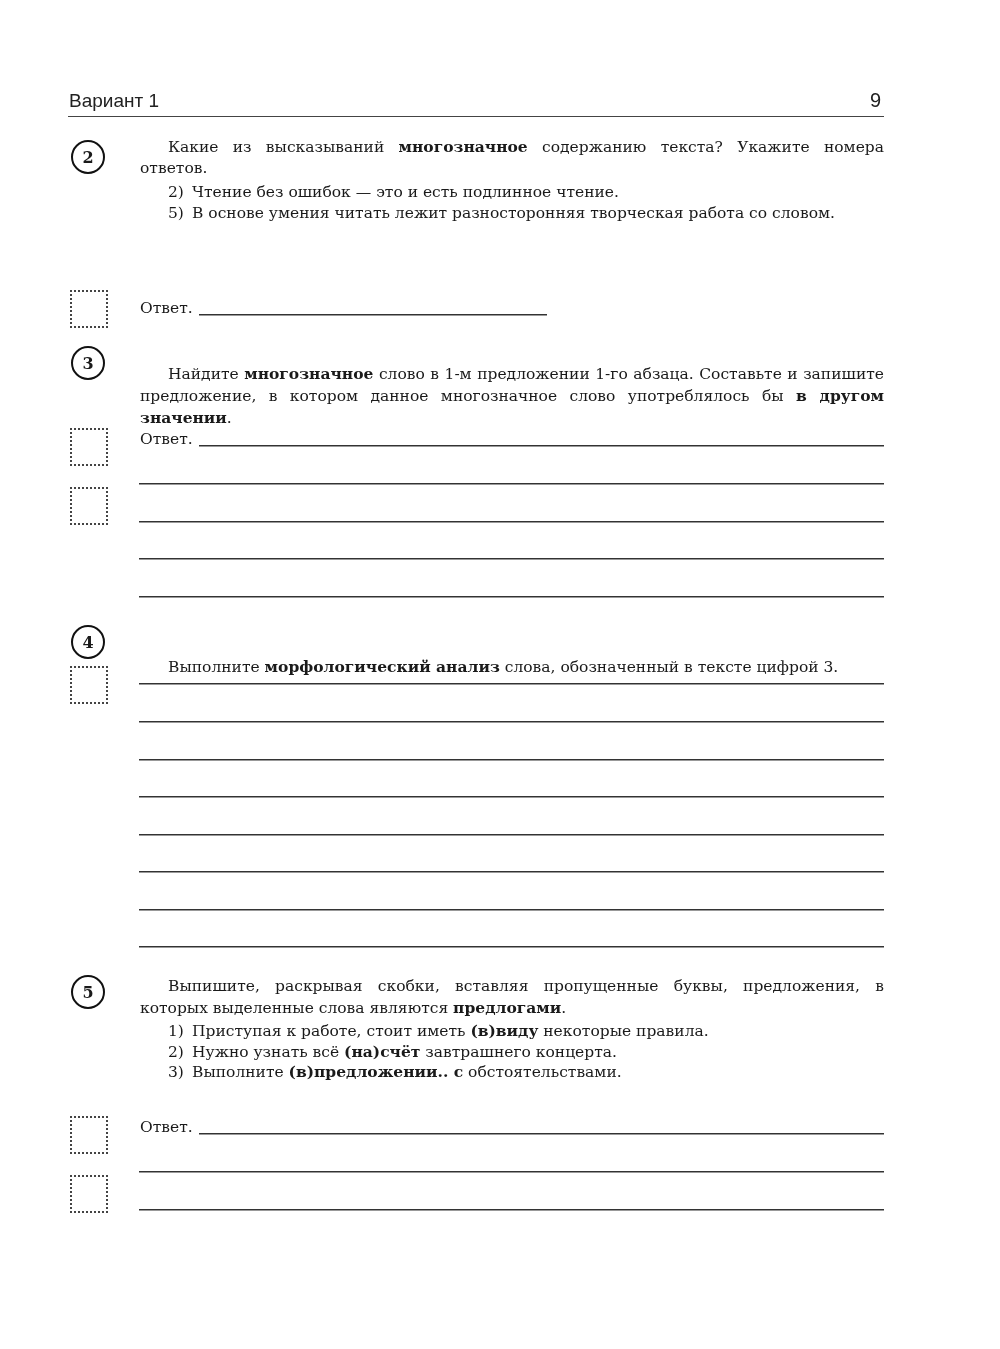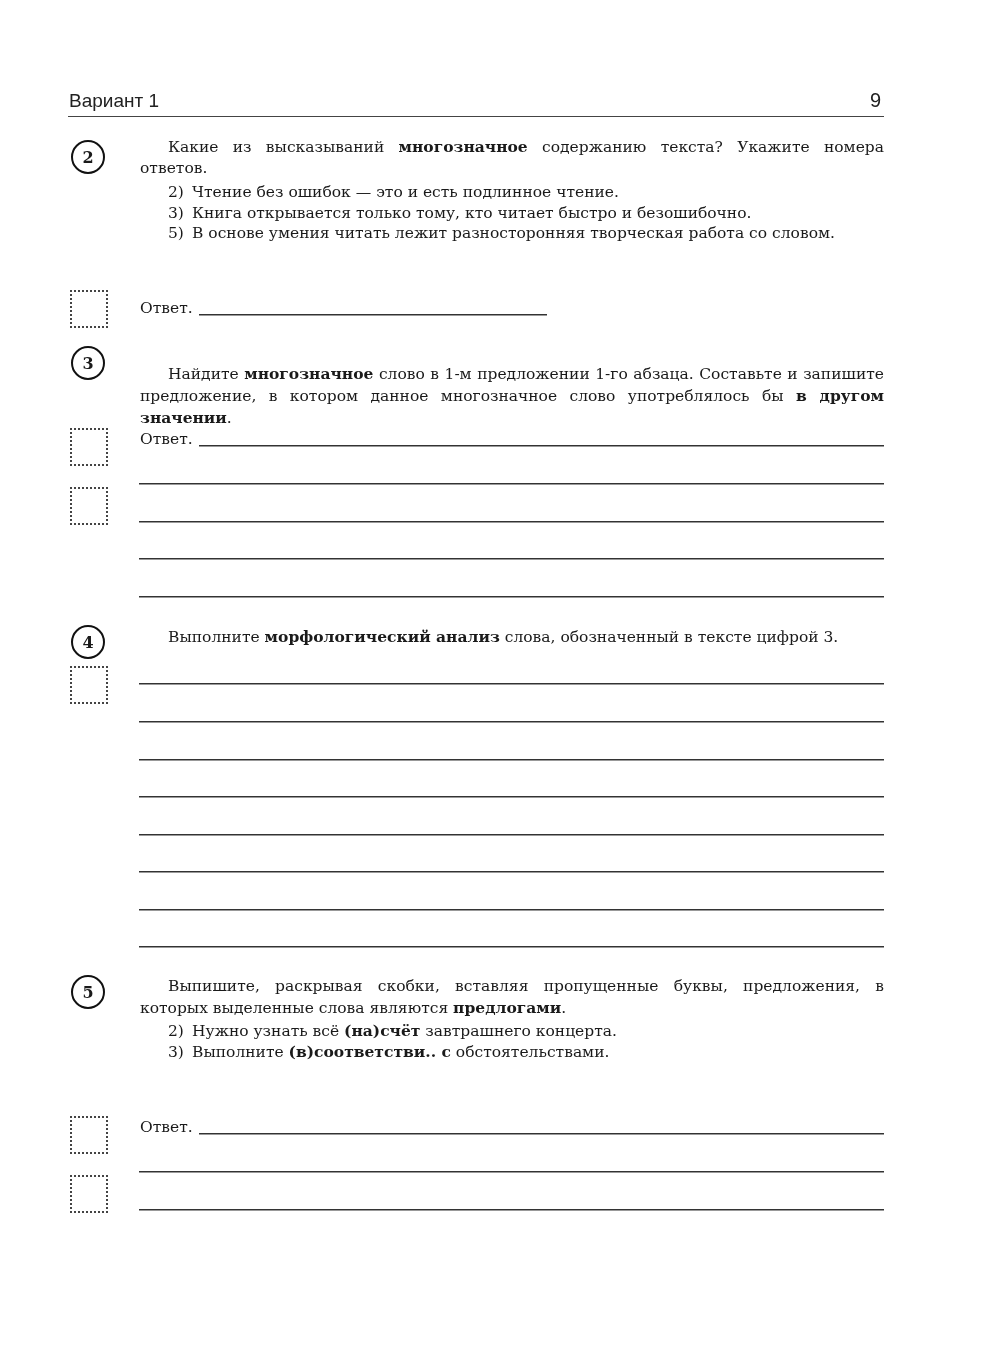--- a/index.html
+++ b/index.html
@@ -28,21 +28,20 @@
 <div class="abs hdr-title">Вариант 1</div>
 <div class="abs hdr-page">9</div>
 <div class="abs hdr-rule"></div>
 
 <div class="abs circle" style="left:71px; top:140px;">
   <span>2</span>
 </div>
 <div class="abs para" style="top:136px;"><span class="indent"></span><span>Какие из высказываний </span><b>многозначное</b><span> содержанию текста? Укажите номера ответов.</span></div>
 <div class="abs list" style="top:182px;">
     <div><span class="num">2)</span><span>Чтение без ошибок — это и есть подлинное чтение.</span></div>
-    <div><span class="num">3)</span><span>Книга открывается только тому, кто читает быстро и безошибочно.</span></div>
     <div><span class="num">5)</span><span>В основе умения читать лежит разносторонняя творческая работа со словом.</span></div>
   </div>
 <div class="abs box" style="left:70px; top:290px;"></div>
 <div class="abs answer-label" style="top:299px;">Ответ.</div>
 <div class="abs line" style="left:199px; top:314px; width:348px;"></div>
 
 <div class="abs circle" style="left:71px; top:346px;">
   <span>3</span>
 </div>
 <div class="abs para" style="top:363px;"><span class="indent"></span><span>Найдите </span><b>многозначное</b><span> слово в 1-м предложении 1-го абзаца. Составьте и запишите предложение, в котором данное многозначное слово употреблялось бы </span><b>в другом значении</b><span>.</span></div>
@@ -51,37 +50,38 @@
 <div class="abs answer-label" style="top:430px;">Ответ.</div>
 <div class="abs line" style="left:199px; top:445px; width:685px;"></div>
 <div class="abs line" style="left:139px; top:483px; width:745px;"></div>
 <div class="abs line" style="left:139px; top:521px; width:745px;"></div>
 <div class="abs line" style="left:139px; top:558px; width:745px;"></div>
 <div class="abs line" style="left:139px; top:596px; width:745px;"></div>
 
 <div class="abs circle" style="left:71px; top:625px;">
   <span>4</span>
 </div>
-<div class="abs para" style="top:626px;"><span class="indent"></span><span>Выполните </span><b>морфологический анализ</b><span> слова, обозначенный в тексте цифрой 3.</span></div>
+<div class="abs para" style="top:656px;"><span class="indent"></span><span>Выполните </span><b>морфологический анализ</b><span> слова, обозначенный в тексте цифрой 3.</span></div>
 <div class="abs box" style="left:70px; top:666px;"></div>
 <div class="abs line" style="left:139px; top:683px; width:745px;"></div>
 <div class="abs line" style="left:139px; top:721px; width:745px;"></div>
 <div class="abs line" style="left:139px; top:759px; width:745px;"></div>
 <div class="abs line" style="left:139px; top:796px; width:745px;"></div>
 <div class="abs line" style="left:139px; top:834px; width:745px;"></div>
 <div class="abs line" style="left:139px; top:871px; width:745px;"></div>
 <div class="abs line" style="left:139px; top:909px; width:745px;"></div>
 <div class="abs line" style="left:139px; top:946px; width:745px;"></div>
 
 <div class="abs circle" style="left:71px; top:975px;">
   <span>5</span>
 </div>
 <div class="abs para" style="top:976px;"><span class="indent"></span><span>Выпишите, раскрывая скобки, вставляя пропущенные буквы, предложения, в которых выделенные слова являются </span><b>предлогами</b><span>.</span></div>
 <div class="abs list" style="top:1021px;">
+    <div><span class="num">1)</span><span>Приступая к работе, стоит иметь </span><b>(в)виду</b><span> некоторые правила.</span></div>
     <div><span class="num">2)</span><span>Нужно узнать всё </span><b>(на)счёт</b><span> завтрашнего концерта.</span></div>
-    <div><span class="num">3)</span><span>Выполните </span><b>(в)соответстви.. с</b><span> обстоятельствами.</span></div>
+    <div><span class="num">3)</span><span>Выполните </span><b>(в)предложении.. с</b><span> обстоятельствами.</span></div>
   </div>
 <div class="abs box" style="left:70px; top:1116px;"></div>
 <div class="abs box" style="left:70px; top:1175px;"></div>
 <div class="abs answer-label" style="top:1118px;">Ответ.</div>
 <div class="abs line" style="left:199px; top:1133px; width:685px;"></div>
 <div class="abs line" style="left:139px; top:1171px; width:745px;"></div>
 <div class="abs line" style="left:139px; top:1209px; width:745px;"></div>
 
 </body></html>

